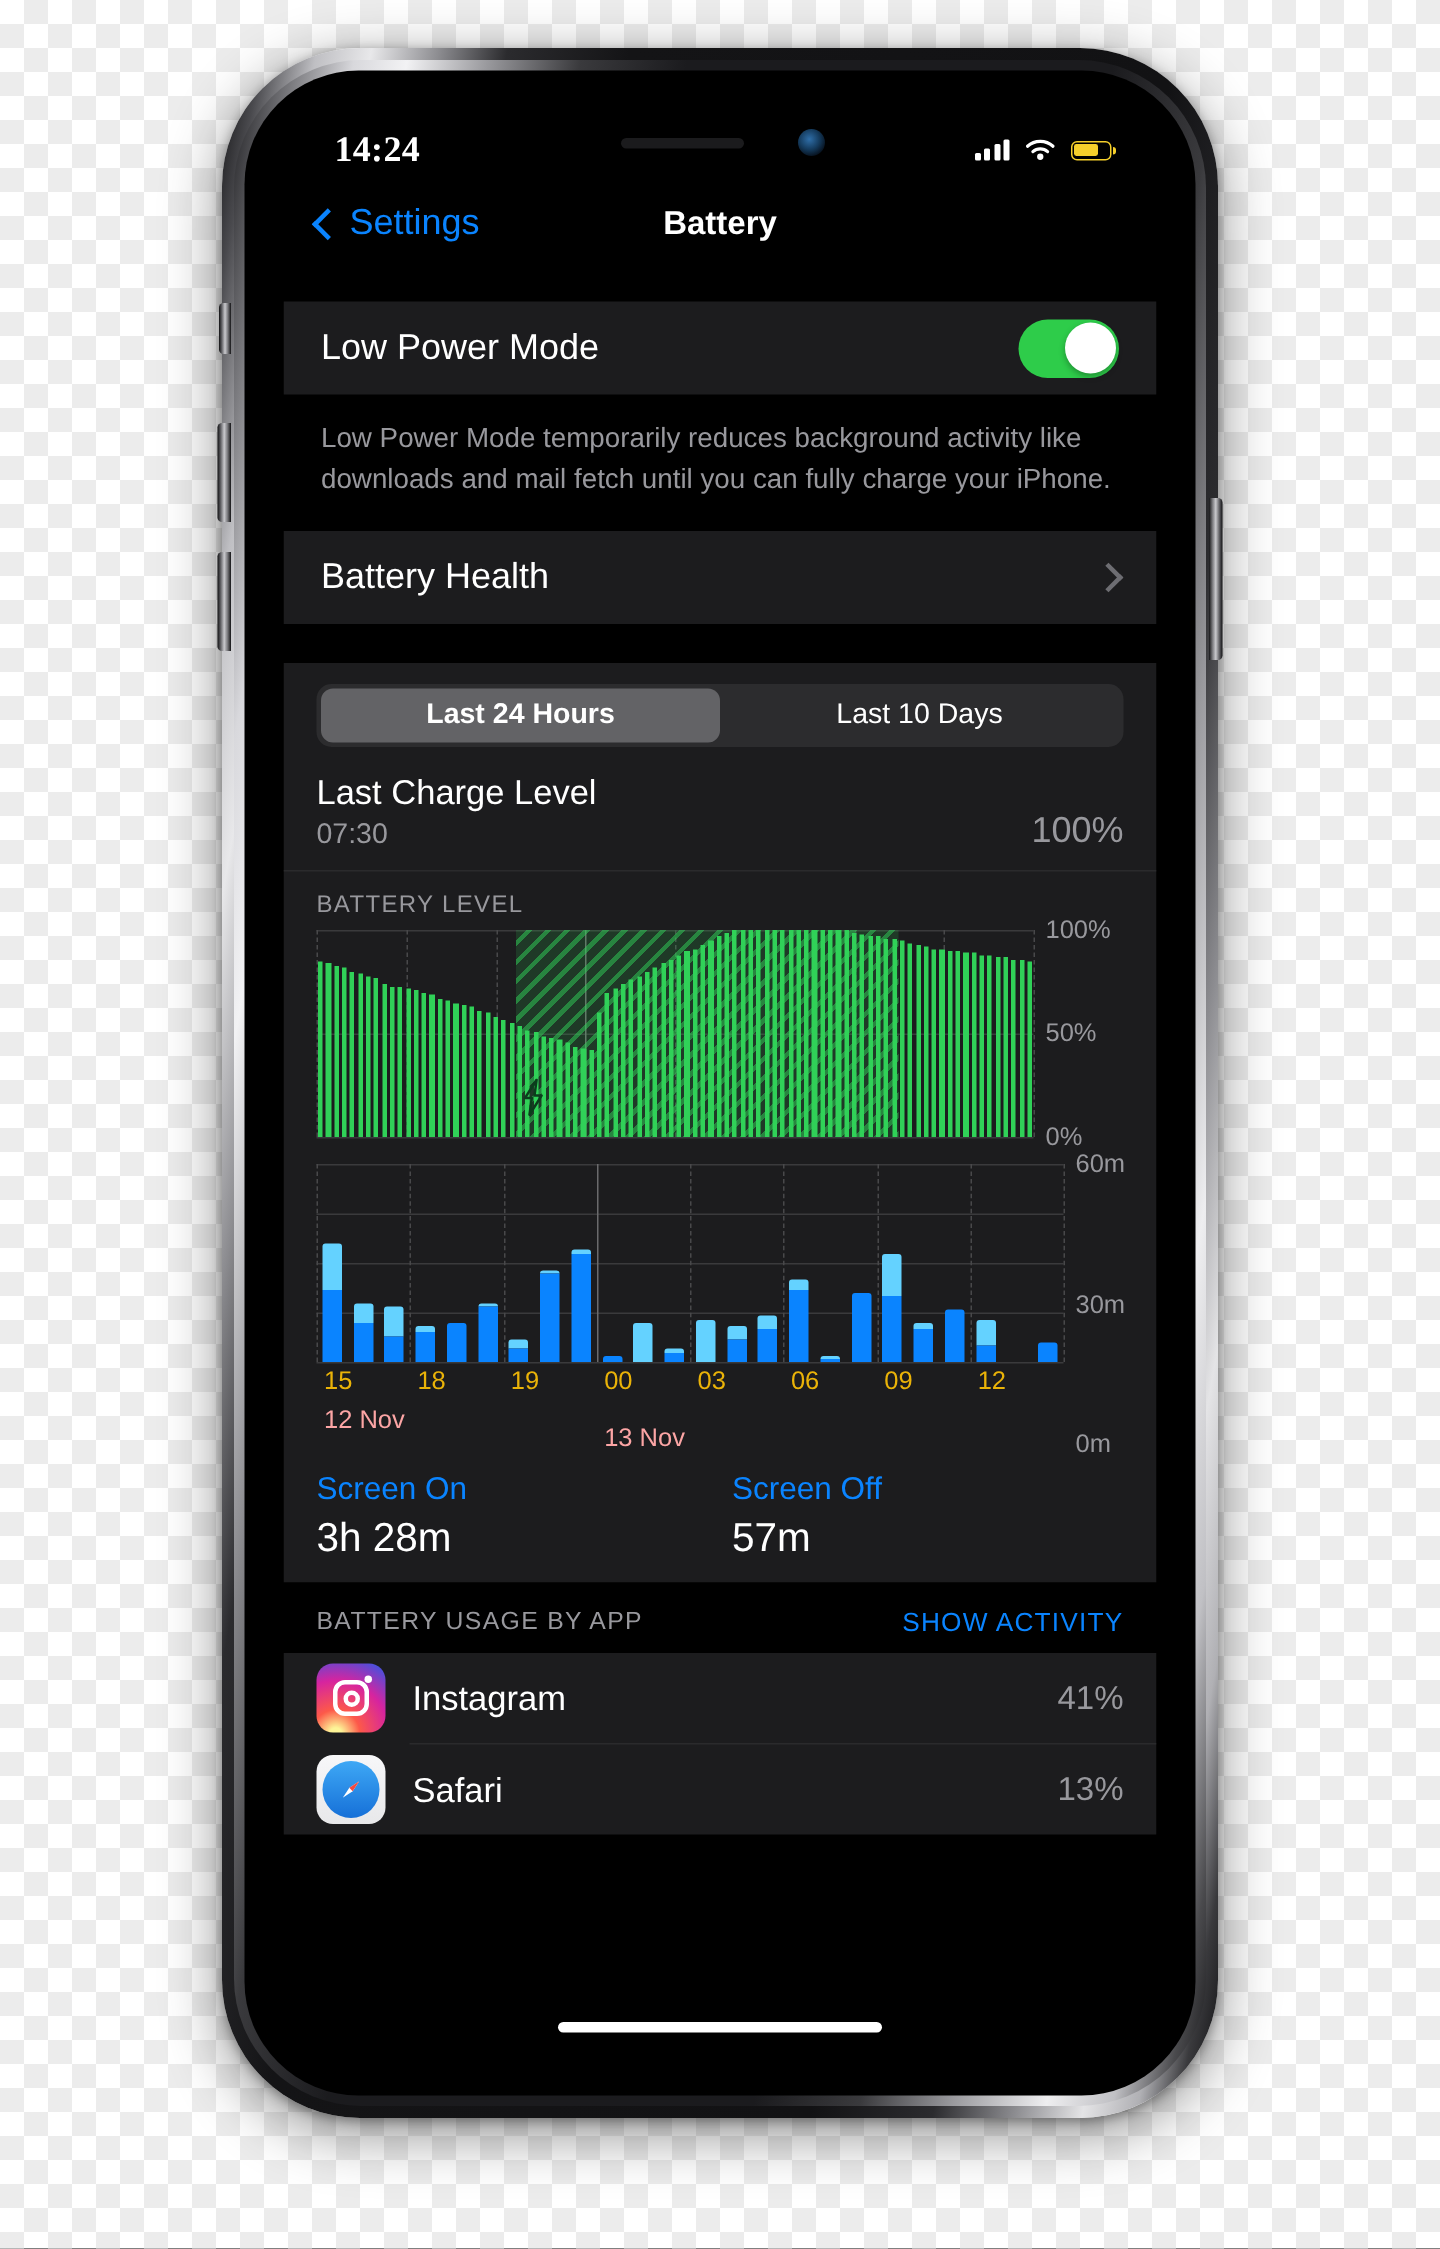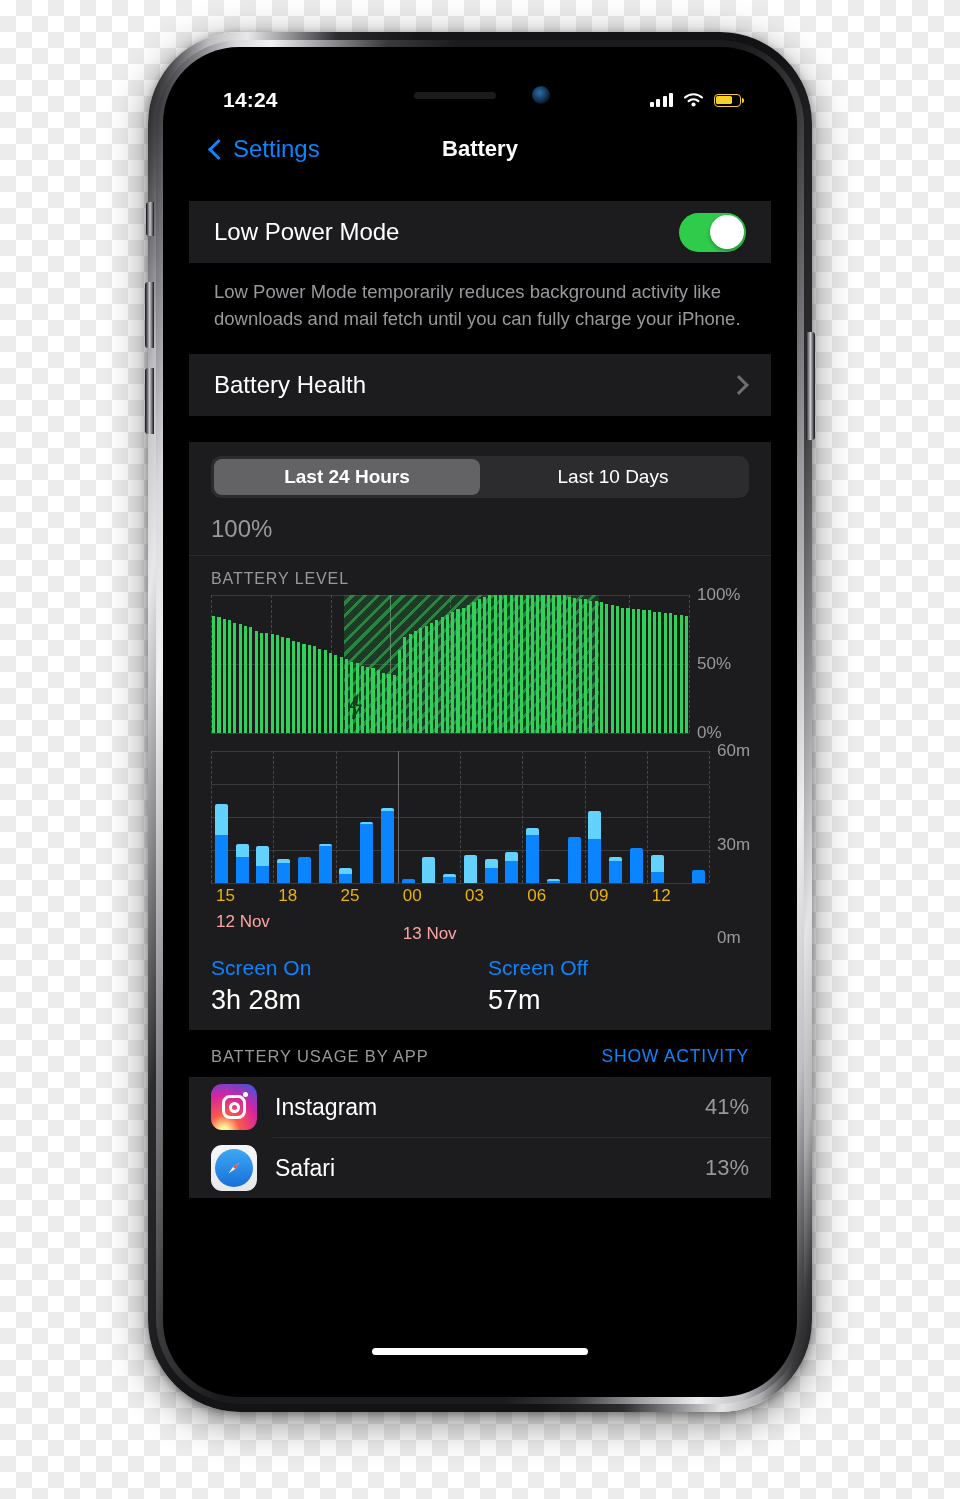--- a/index.html
+++ b/index.html
@@ -114,24 +114,25 @@
   .statusbar {
     position: relative;
     height: 48px;
     display: flex;
     align-items: center;
     justify-content: space-between;
     padding: 0 30px 0 34px;
     box-sizing: border-box;
   }
   .status-time {
-    font-size: 21px;
+    font-size: 24px;
     font-weight: bold;
     letter-spacing: 0.2px;
     margin-top: 6px;
+    font-family: Liberation Serif, serif;
   }
   .status-right {
     display: flex;
     align-items: center;
     gap: 9px;
     margin-top: 6px;
   }
   .sig { display: flex; align-items: flex-end; gap: 2.5px; height: 14px; }
   .sig i { display:block; width: 4px; background:#fff; border-radius:1px; }
   .sig i:nth-child(1){height:5px}
@@ -502,20 +503,24 @@
           <div class="usage-card">
 
             <div class="seg-wrap">
               <div class="segmented">
                 <div class="seg active">Last 24 Hours</div>
                 <div class="seg">Last 10 Days</div>
               </div>
             </div>
 
             <div class="charge-row">
+              <div>
+                <div class="charge-title">Last Charge Level</div>
+                <div class="charge-time">07:30</div>
+              </div>
               <div class="charge-pct">100%</div>
             </div>
 
             <div class="chart-section">
               <div class="chart-head">BATTERY LEVEL</div>
               <div class="plot-row">
                 <div class="plot" id="battery-plot">
                     <div class="grid-line" style="top: 0%;"></div>
                     <div class="grid-line" style="top: 50%;"></div>
                     <div class="grid-line" style="top: 100%;"></div>
@@ -974,21 +979,21 @@
                           <div class="abar-stack">
                             <div class="abar-off" style="height: 0%; background: rgb(100, 210, 255);"></div>
                             <div class="abar-on" style="height: 10%; background: rgb(10, 132, 255); border-radius: 2px 2px 0px 0px;"></div>
                           </div>
                         </div>
                       </div>
                     </div>
                   <div class="xaxis" id="activity-xaxis" style="width:498px;">
                       <div class="xlabel" style="left: calc(0% + 5px);">15</div>
                       <div class="xlabel" style="left: calc(12.5% + 5px);">18</div>
-                      <div class="xlabel" style="left: calc(25% + 5px);">25</div>
+                      <div class="xlabel" style="left: calc(25% + 5px);">19</div>
                       <div class="xlabel" style="left: calc(37.5% + 5px);">00</div>
                       <div class="xlabel" style="left: calc(50% + 5px);">03</div>
                       <div class="xlabel" style="left: calc(62.5% + 5px);">06</div>
                       <div class="xlabel" style="left: calc(75% + 5px);">09</div>
                       <div class="xlabel" style="left: calc(87.5% + 5px);">12</div>
                     </div>
                   <div class="dateaxis" id="activity-dateaxis" style="width:498px;">
                       <div class="datelabel" style="left: calc(0% + 5px);">12 Nov</div>
                       <div class="datelabel" style="left: calc(37.5% + 5px); margin-top: 12px;">13 Nov</div>
                     </div>

